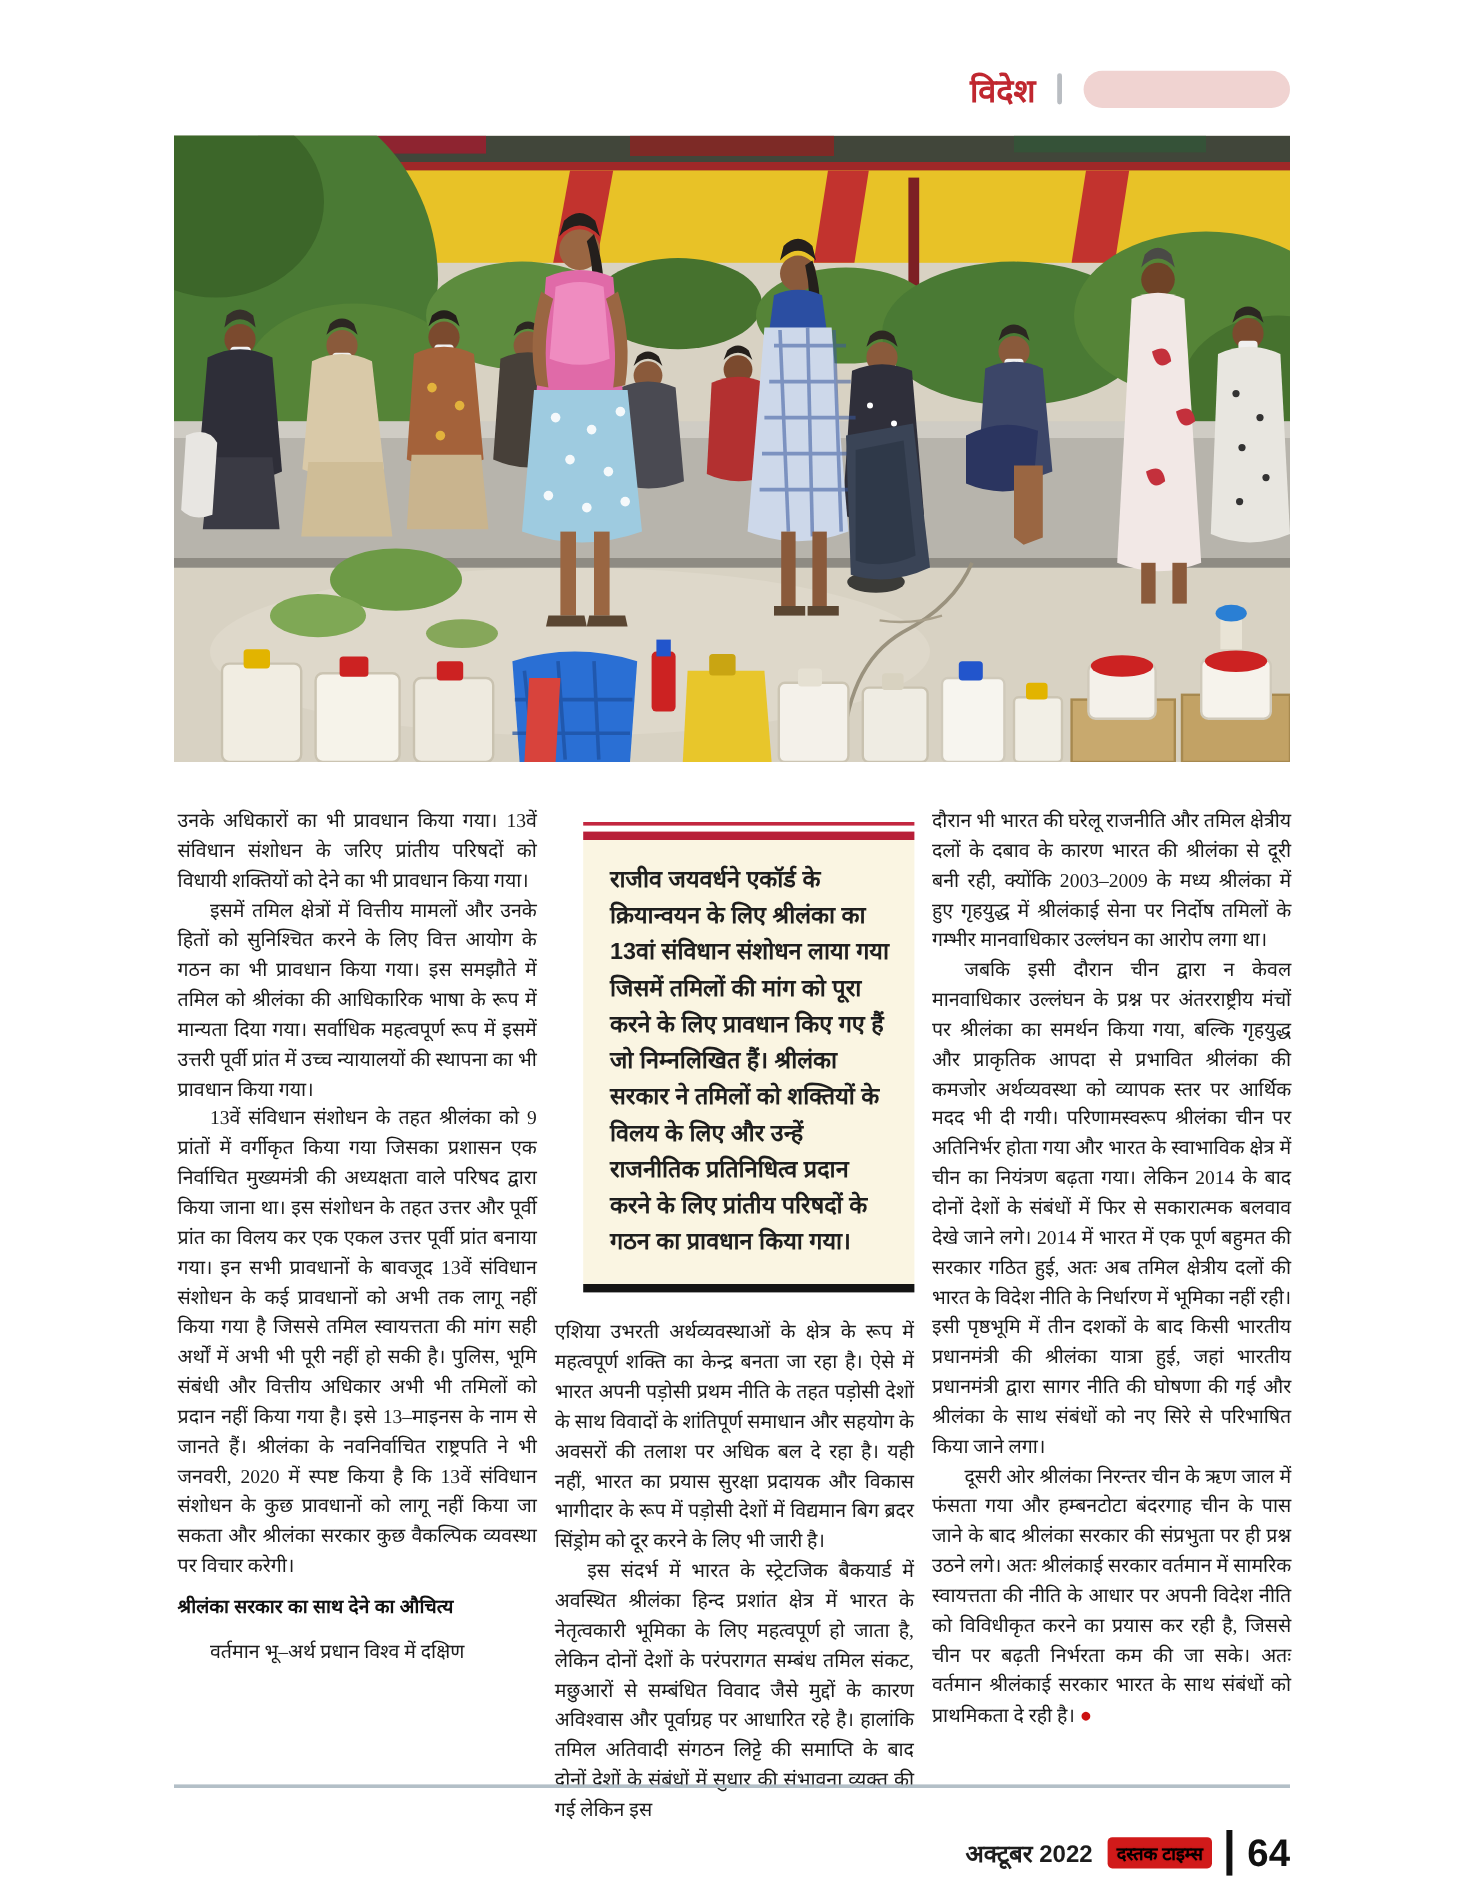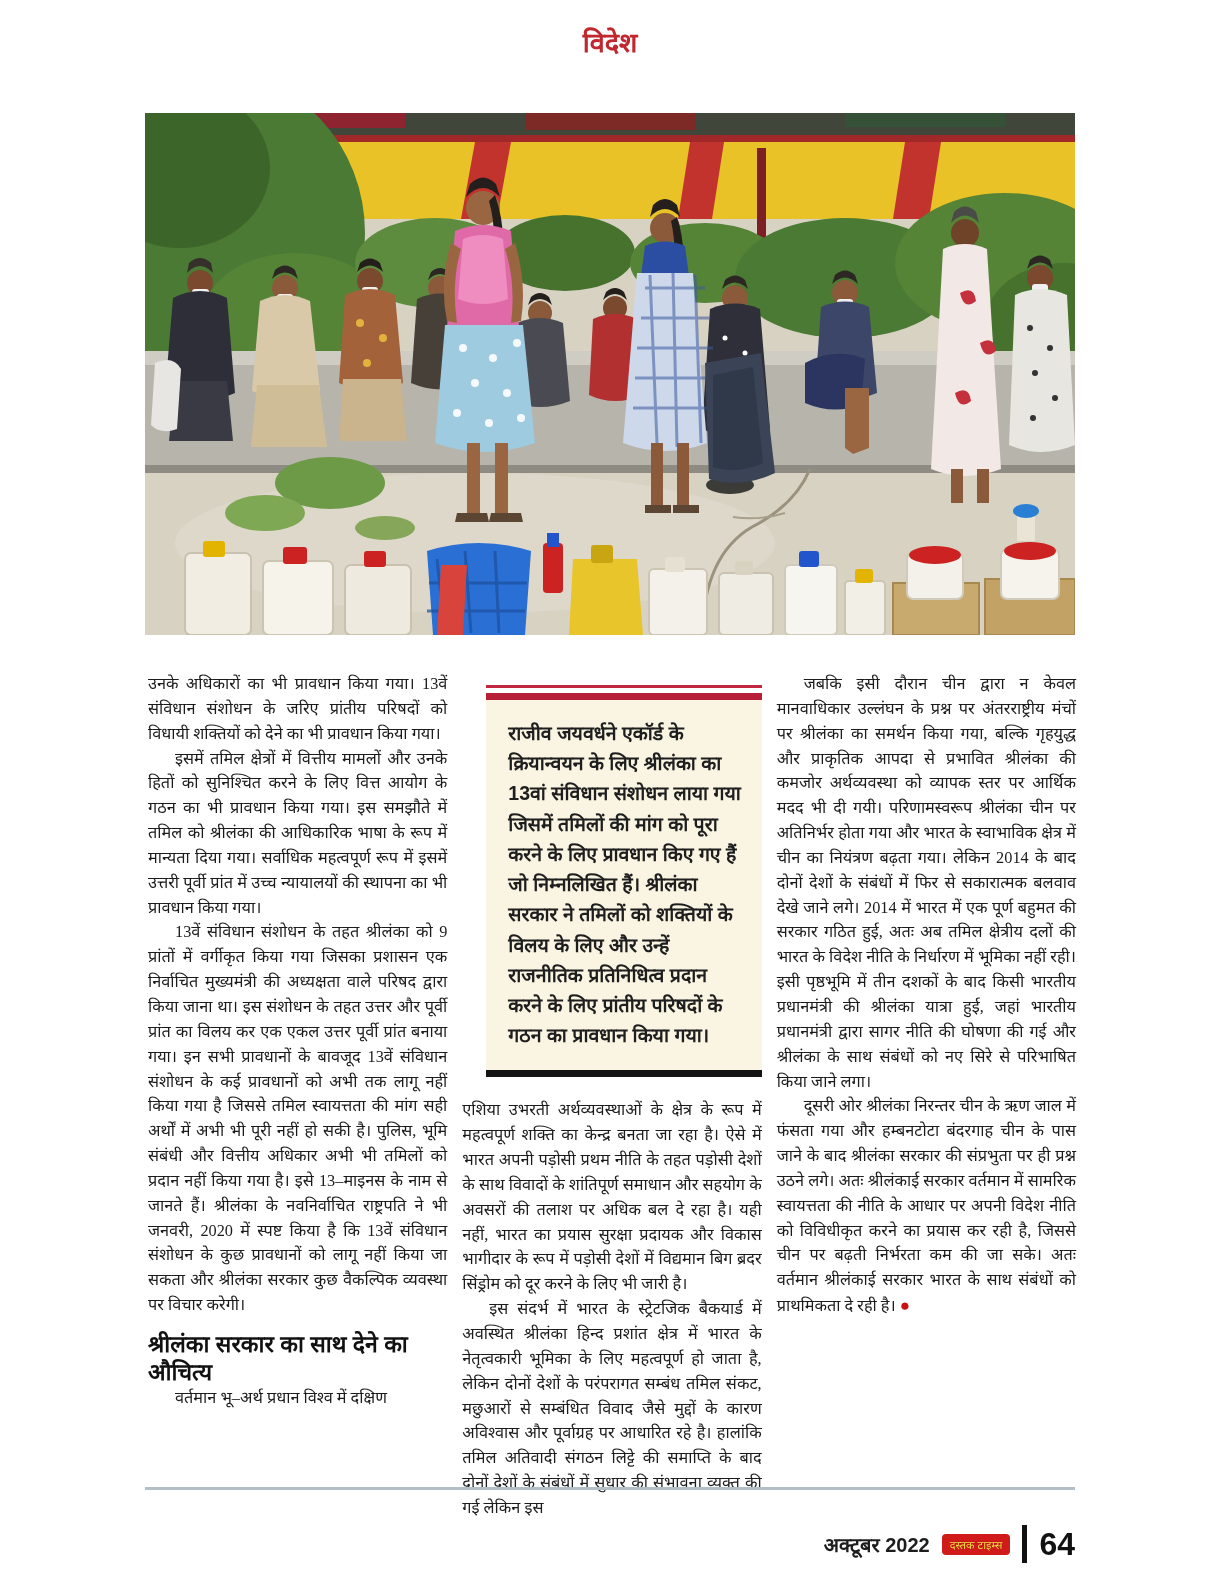--- a/index.html
+++ b/index.html
@@ -8,21 +8,21 @@
     position:relative;
     width:1224px;height:1584px;
     background:#ffffff;
     font-family:"Liberation Serif","DejaVu Serif",serif;
     color:#1b1b1b;
     overflow:hidden;
   }
   
   .hdr{
     position:absolute;top:52px;left:145px;width:930px;height:44px;
-    display:flex;align-items:center;justify-content:flex-end;gap:18px;flex-direction:column;
+    display:flex;align-items:center;justify-content:flex-end;gap:18px;
   }
   .hdr .section{
     font-size:27px;font-weight:bold;color:#c0272f;
     font-family:"Liberation Sans","DejaVu Sans",sans-serif;
   }
   .hdr .sep{width:4px;height:26px;background:#b9bdc2;border-radius:2px;}
   .hdr .pill{width:172px;height:31px;background:#f0d3d1;border-radius:16px;}
   
   .photo{
     position:absolute;left:145px;top:113px;width:930px;height:522px;
@@ -36,22 +36,22 @@
   }
   .col{flex:1;min-width:0;}
   .col p{
     margin:0;
     font-size:16.3px;line-height:1.525;text-align:justify;
     text-indent:27px;
   }
   .col p.cont{text-indent:0;}
   .subhead{
     font-family:"Liberation Sans","DejaVu Sans",sans-serif;
-    font-size:23px;font-weight:bold;line-height:1.22;
-    margin:12px 0 0 0;color:#111;
+    font-size:16px;font-weight:bold;line-height:1.22;
+    margin:12px 0 16px 0;color:#111;
   }
   
   .quotewrap{padding-top:13px;padding-left:24px;}
   .rule-red-thin{height:3px;background:#c32740;}
   .rule-gap{height:5px;}
   .rule-red-thick{height:7px;background:#b81f38;}
   .qbox{
     background:#faf5e2;
     padding:18px 16px 20px 22px;
     font-family:"Liberation Sans","DejaVu Sans",sans-serif;
@@ -66,22 +66,22 @@
     position:absolute;left:145px;top:1487px;width:930px;height:3px;
     background:#b3bfc7;
   }
   .footer{
     position:absolute;left:145px;top:1522px;width:930px;height:44px;
     display:flex;align-items:center;justify-content:flex-end;gap:12px;
     font-family:"Liberation Sans","DejaVu Sans",sans-serif;
   }
   .footer .date{font-size:20px;font-weight:bold;color:#1d1d1d;}
   .footer .logo{
-    background:#d11a1a;color:#fde047;
-    font-size:11px;font-weight:normal;
+    background:#d11a1a;color:#000000;
+    font-size:15px;font-weight:bold;
     padding:3px 8px;border-radius:4px;
     text-shadow:0 0 1px #7a0000;
     white-space:nowrap;
   }
   .footer .pbar{width:5px;height:38px;background:#111;}
   .footer .pnum{font-size:32px;font-weight:900;color:#111;}
 </style>
 </head>
 <body>
 
@@ -314,20 +314,21 @@
         <div class="rule-red-thick"></div>
         <div class="qbox">राजीव जयवर्धने एकॉर्ड के क्रियान्वयन के लिए श्रीलंका का 13वां संविधान संशोधन लाया गया जिसमें तमिलों की मांग को पूरा करने के लिए प्रावधान किए गए हैं जो निम्नलिखित हैं। श्रीलंका सरकार ने तमिलों को शक्तियों के विलय के लिए और उन्हें राजनीतिक प्रतिनिधित्व प्रदान करने के लिए प्रांतीय परिषदों के गठन का प्रावधान किया गया।</div>
         <div class="rule-black"></div>
       </div>
       <div class="after-box"></div>
       <p class="cont">एशिया उभरती अर्थव्यवस्थाओं के क्षेत्र के रूप में महत्वपूर्ण शक्ति का केन्द्र बनता जा रहा है। ऐसे में भारत अपनी पड़ोसी प्रथम नीति के तहत पड़ोसी देशों के साथ विवादों के शांतिपूर्ण समाधान और सहयोग के अवसरों की तलाश पर अधिक बल दे रहा है। यही नहीं, भारत का प्रयास सुरक्षा प्रदायक और विकास भागीदार के रूप में पड़ोसी देशों में विद्यमान बिग ब्रदर सिंड्रोम को दूर करने के लिए भी जारी है।</p>
       <p>इस संदर्भ में भारत के स्ट्रेटजिक बैकयार्ड में अवस्थित श्रीलंका हिन्द प्रशांत क्षेत्र में भारत के नेतृत्वकारी भूमिका के लिए महत्वपूर्ण हो जाता है, लेकिन दोनों देशों के परंपरागत सम्बंध तमिल संकट, मछुआरों से सम्बंधित विवाद जैसे मुद्दों के कारण अविश्वास और पूर्वाग्रह पर आधारित रहे है। हालांकि तमिल अतिवादी संगठन लिट्टे की समाप्ति के बाद दोनों देशों के संबंधों में सुधार की संभावना व्यक्त की गई लेकिन इस</p>
     </div>
 
     <div class="col">
+      <p class="cont">दौरान भी भारत की घरेलू राजनीति और तमिल क्षेत्रीय दलों के दबाव के कारण भारत की श्रीलंका से दूरी बनी रही, क्योंकि 2003–2009 के मध्य श्रीलंका में हुए गृहयुद्ध में श्रीलंकाई सेना पर निर्दोष तमिलों के गम्भीर मानवाधिकार उल्लंघन का आरोप लगा था।</p>
       <p>जबकि इसी दौरान चीन द्वारा न केवल मानवाधिकार उल्लंघन के प्रश्न पर अंतरराष्ट्रीय मंचों पर श्रीलंका का समर्थन किया गया, बल्कि गृहयुद्ध और प्राकृतिक आपदा से प्रभावित श्रीलंका की कमजोर अर्थव्यवस्था को व्यापक स्तर पर आर्थिक मदद भी दी गयी। परिणामस्वरूप श्रीलंका चीन पर अतिनिर्भर होता गया और भारत के स्वाभाविक क्षेत्र में चीन का नियंत्रण बढ़ता गया। लेकिन 2014 के बाद दोनों देशों के संबंधों में फिर से सकारात्मक बलवाव देखे जाने लगे। 2014 में भारत में एक पूर्ण बहुमत की सरकार गठित हुई, अतः अब तमिल क्षेत्रीय दलों की भारत के विदेश नीति के निर्धारण में भूमिका नहीं रही। इसी पृष्ठभूमि में तीन दशकों के बाद किसी भारतीय प्रधानमंत्री की श्रीलंका यात्रा हुई, जहां भारतीय प्रधानमंत्री द्वारा सागर नीति की घोषणा की गई और श्रीलंका के साथ संबंधों को नए सिरे से परिभाषित किया जाने लगा।</p>
       <p><span>दूसरी ओर श्रीलंका निरन्तर चीन के ऋण जाल में फंसता गया और हम्बनटोटा बंदरगाह चीन के पास जाने के बाद श्रीलंका सरकार की संप्रभुता पर ही प्रश्न उठने लगे। अतः श्रीलंकाई सरकार वर्तमान में सामरिक स्वायत्तता की नीति के आधार पर अपनी विदेश नीति को विविधीकृत करने का प्रयास कर रही है, जिससे चीन पर बढ़ती निर्भरता कम की जा सके। अतः वर्तमान श्रीलंकाई सरकार भारत के साथ संबंधों को प्राथमिकता दे रही है।</span> <span class="end-dot">●</span></p>
     </div>
 
   </div>
 
   <div class="footline"></div>
   <div class="footer">
     <span class="date">अक्टूबर 2022</span>
     <span class="logo">दस्तक टाइम्स</span>

